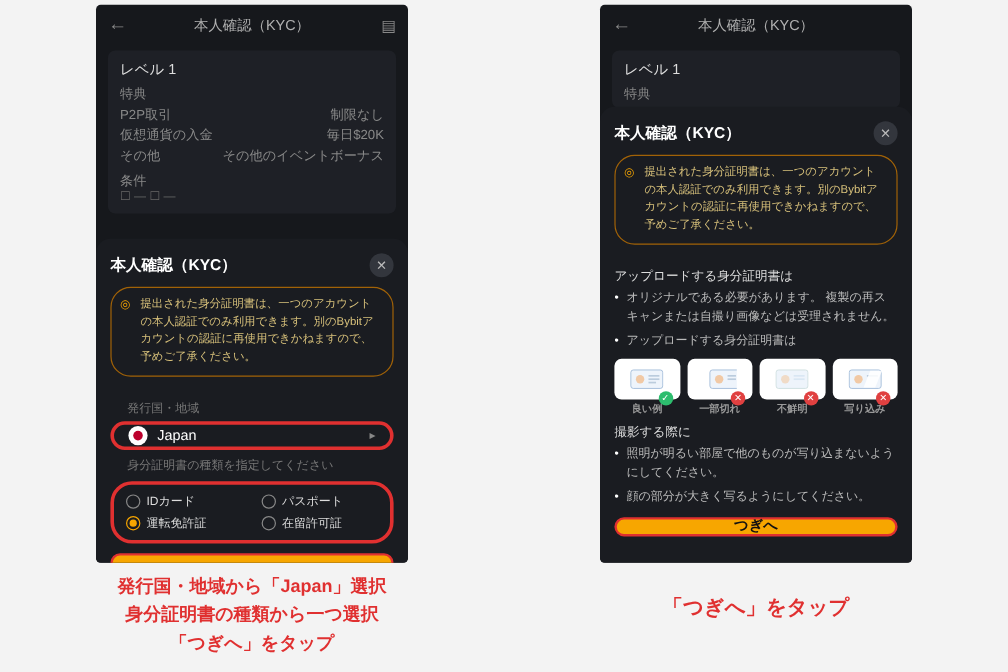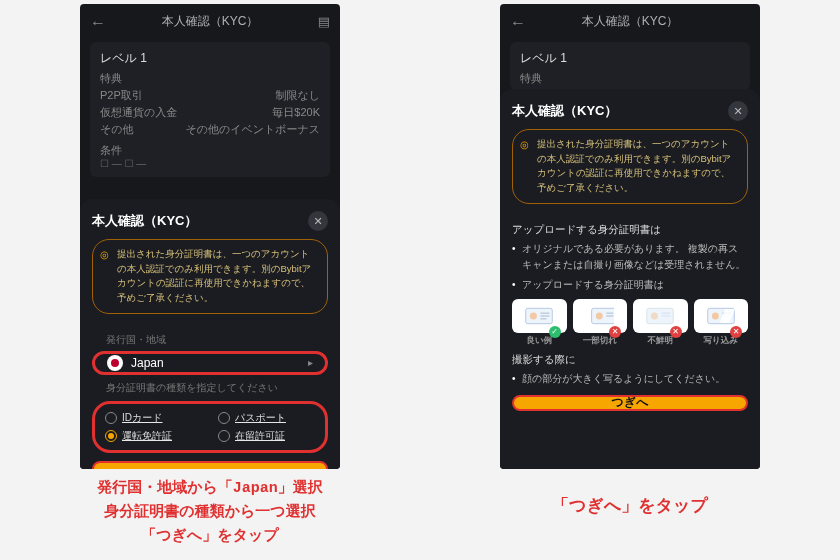--- a/index.html
+++ b/index.html
@@ -57,21 +57,21 @@
     border:3px solid #e03030; border-radius:18px; padding:1px 12px;
     display:flex; align-items:center; gap:8px; font-size:12px; color:#fff;
     position:relative;
   }
   .flag-jp {
     width:16px; height:16px; border-radius:50%; background:#fff; position:relative; display:inline-block;
   }
   .flag-jp::after { content:""; position:absolute; left:4px; top:4px; width:8px; height:8px; border-radius:50%; background:#bc002d;}
   .chev { position:absolute; right:12px; color:#888; font-size:10px; }
   .radio-block { border:3px solid #e03030; border-radius:18px; padding:5px 10px; margin-top:6px; }
-  .radio-row { display:flex; gap:16px;text-decoration:underline; }
+  .radio-row { display:flex; gap:16px; }
   .radio-item { flex:1; display:flex; align-items:center; gap:5px; font-size:10px; color:#ddd; padding:2px 0;}
   .ro { width:12px; height:12px; border-radius:50%; border:1.5px solid #888; display:inline-block; position:relative;}
   .ro.sel { border-color:#f7a600; }
   .ro.sel::after { content:""; position:absolute; left:2px; top:2px; width:6px; height:6px; border-radius:50%; background:#f7a600;}
   .cta {
     margin-top:8px; background:#f7a600; color:#111; border:2.5px solid #e03030;
     border-radius:20px; height:16px; display:flex; align-items:center; justify-content:center;
     font-size:12px; font-weight:600;
   }
   .bullets { font-size:10px; color:#bbb; line-height:1.6; margin:2px 0 6px; }
@@ -83,21 +83,21 @@
     flex:1; background:#fff; border-radius:6px; height:34px; position:relative;
     display:flex; align-items:center; justify-content:center;
   }
   .card .dot { position:absolute; bottom:-5px; right:6px; width:12px; height:12px; border-radius:50%; background:#e04040; color:#fff; font-size:8px; display:flex; align-items:center; justify-content:center;}
   .card.ok .dot { background:#2dbd6e; }
   .card svg { width:28px; height:18px; }
   .card-lbls { display:flex; gap:6px; margin-top:2px;font-weight:bold; }
   .card-lbls span { flex:1; text-align:center; font-size:8.5px; color:#999;}
   .caption {
     margin-top:8px; text-align:center; color:#e03030; font-weight:800;
-    font-size:15px; line-height:1.6;font-family:Liberation Mono, monospace;
+    font-size:15px; line-height:1.6;
   }
   .caption-2 { margin-top:24px; font-size:17px;}
 </style>
 </head>
 <body>
 
 <div class="phone-wrap">
   <div class="phone">
     <div class="topbar">
       <span class="back">←</span>
@@ -237,20 +237,21 @@
       </div>
       <div class="card-lbls">
         <span>良い例</span>
         <span>一部切れ</span>
         <span>不鮮明</span>
         <span>写り込み</span>
       </div>
 
       <div class="subhead">撮影する際に</div>
       <ul class="bullets">
+        <li>照明が明るい部屋で他のものが写り込まないようにしてください。</li>
         <li>顔の部分が大きく写るようにしてください。</li>
       </ul>
 
       <div class="cta">
           <span>つぎへ</span>
         </div>
     </div>
   </div>
   <div class="caption caption-2">
     <div>「つぎへ」をタップ</div>

